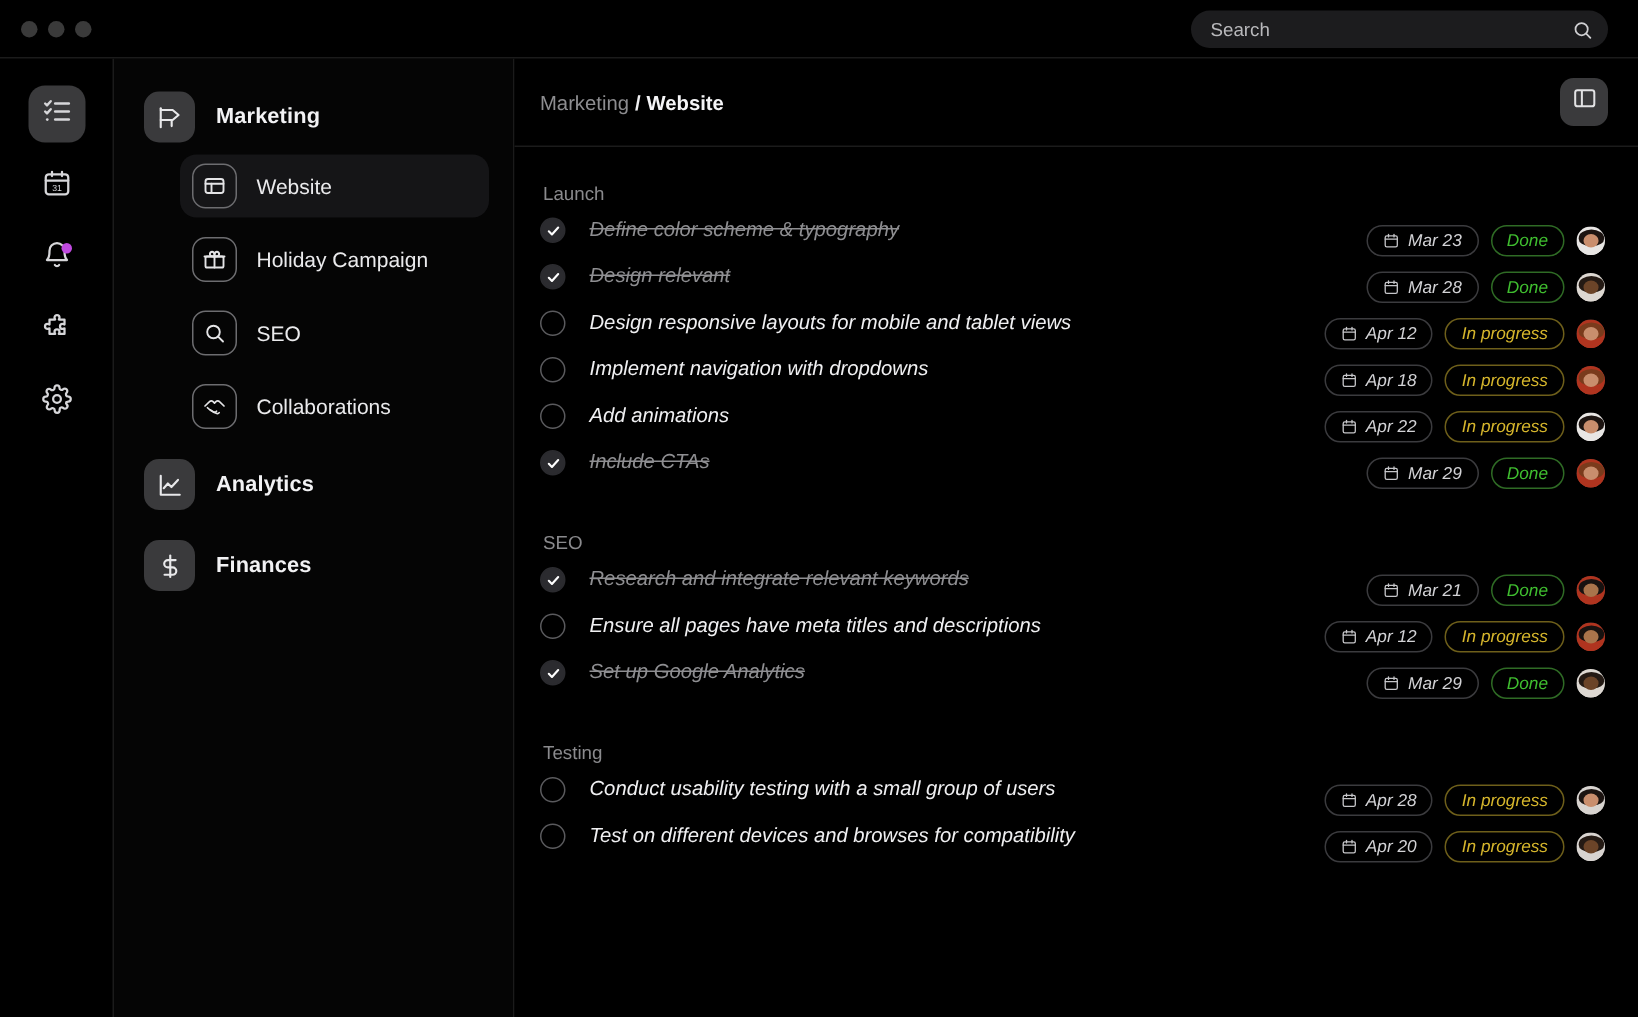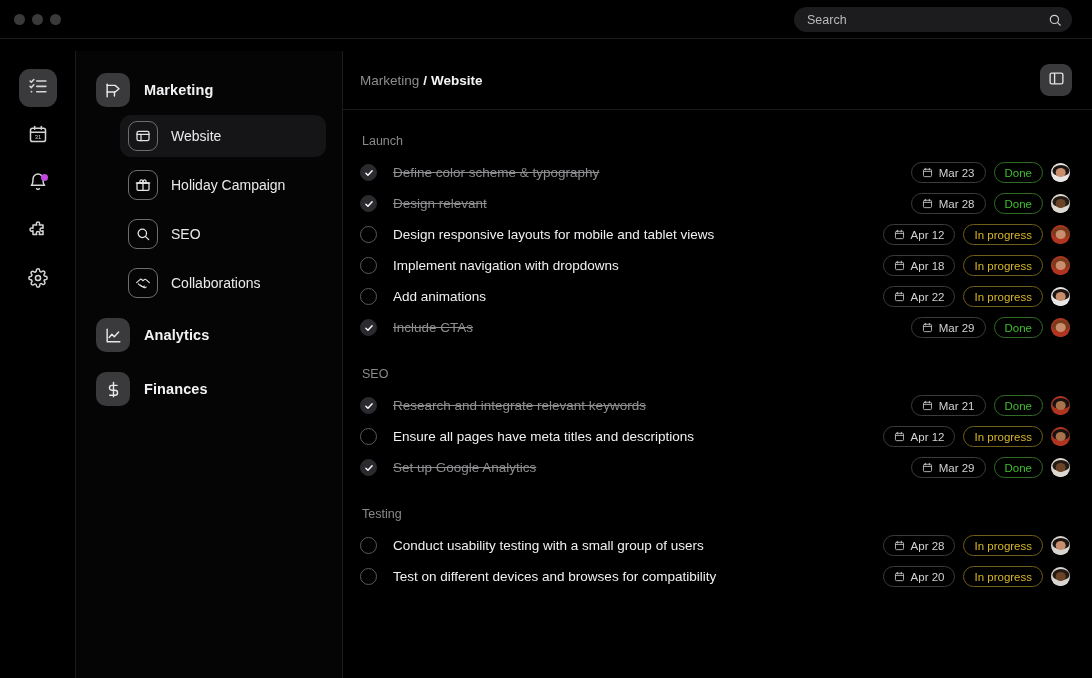--- a/index.html
+++ b/index.html
@@ -3,21 +3,21 @@
 <meta charset="utf-8">
 <style>
   * { box-sizing: border-box; margin: 0; padding: 0; }
   html, body {
     width: 1092px; height: 678px;
     background: #000;
     font-family: "Liberation Sans", sans-serif;
     overflow: hidden;
     -webkit-font-smoothing: antialiased;
   }
-  .app { position: relative; width: 1092px; height: 678px; display: flex; flex-direction: column; background:#000;gap:12px; }
+  .app { position: relative; width: 1092px; height: 678px; display: flex; flex-direction: column; background:#000; }
 
   
   .titlebar {
     height: 39px; flex: 0 0 39px;
     display: flex; align-items: center;
     background: #000;
     border-bottom: 1px solid #1b1b1b;
     position: relative;
   }
   .traffic { display: flex; gap: 7px; margin-left: 14px; }
@@ -117,22 +117,22 @@
   .content { flex: 1; padding: 24px 20px 0 17px; overflow: hidden; }
   .title-row { display: flex; align-items: center; margin-bottom: 26px; }
   .page-title { font-size: 30px; font-weight: 700; color: #fff; letter-spacing: -.3px; }
   .title-actions { margin-left: auto; display: flex; gap: 14px; align-items: center; color: #d8d8da; }
   .title-actions svg { width: 17px; height: 17px; display:block; }
 
   .section-title { font-size: 12.5px; color: #8a8a8d; margin: 0 0 9px 2px; }
   .section { margin-bottom: 24px; }
 
   .task {
-    display: flex; align-items: center;
-    height: 31px; gap: 16px; padding-right: 2px;
+    display: flex; 
+    height: 31px; gap: 16px; padding-right: 2px; font-style: italic;
   }
   .check {
     width: 17px; height: 17px; border-radius: 50%; flex: 0 0 17px;
     border: 1.4px solid #5a5a5d; display: flex; align-items: center; justify-content: center;
   }
   .check.done { background: #2b2b2f; border-color: #2b2b2f; }
   .check svg { width: 10px; height: 10px; color: #fff; }
   .task-name { font-size: 13.5px; color: #f0f0f2; white-space: nowrap; }
   .task.done .task-name { color: #8e8e91; text-decoration: line-through; }
   .task-right { margin-left: auto; display: flex; align-items: center; gap: 8px; }

